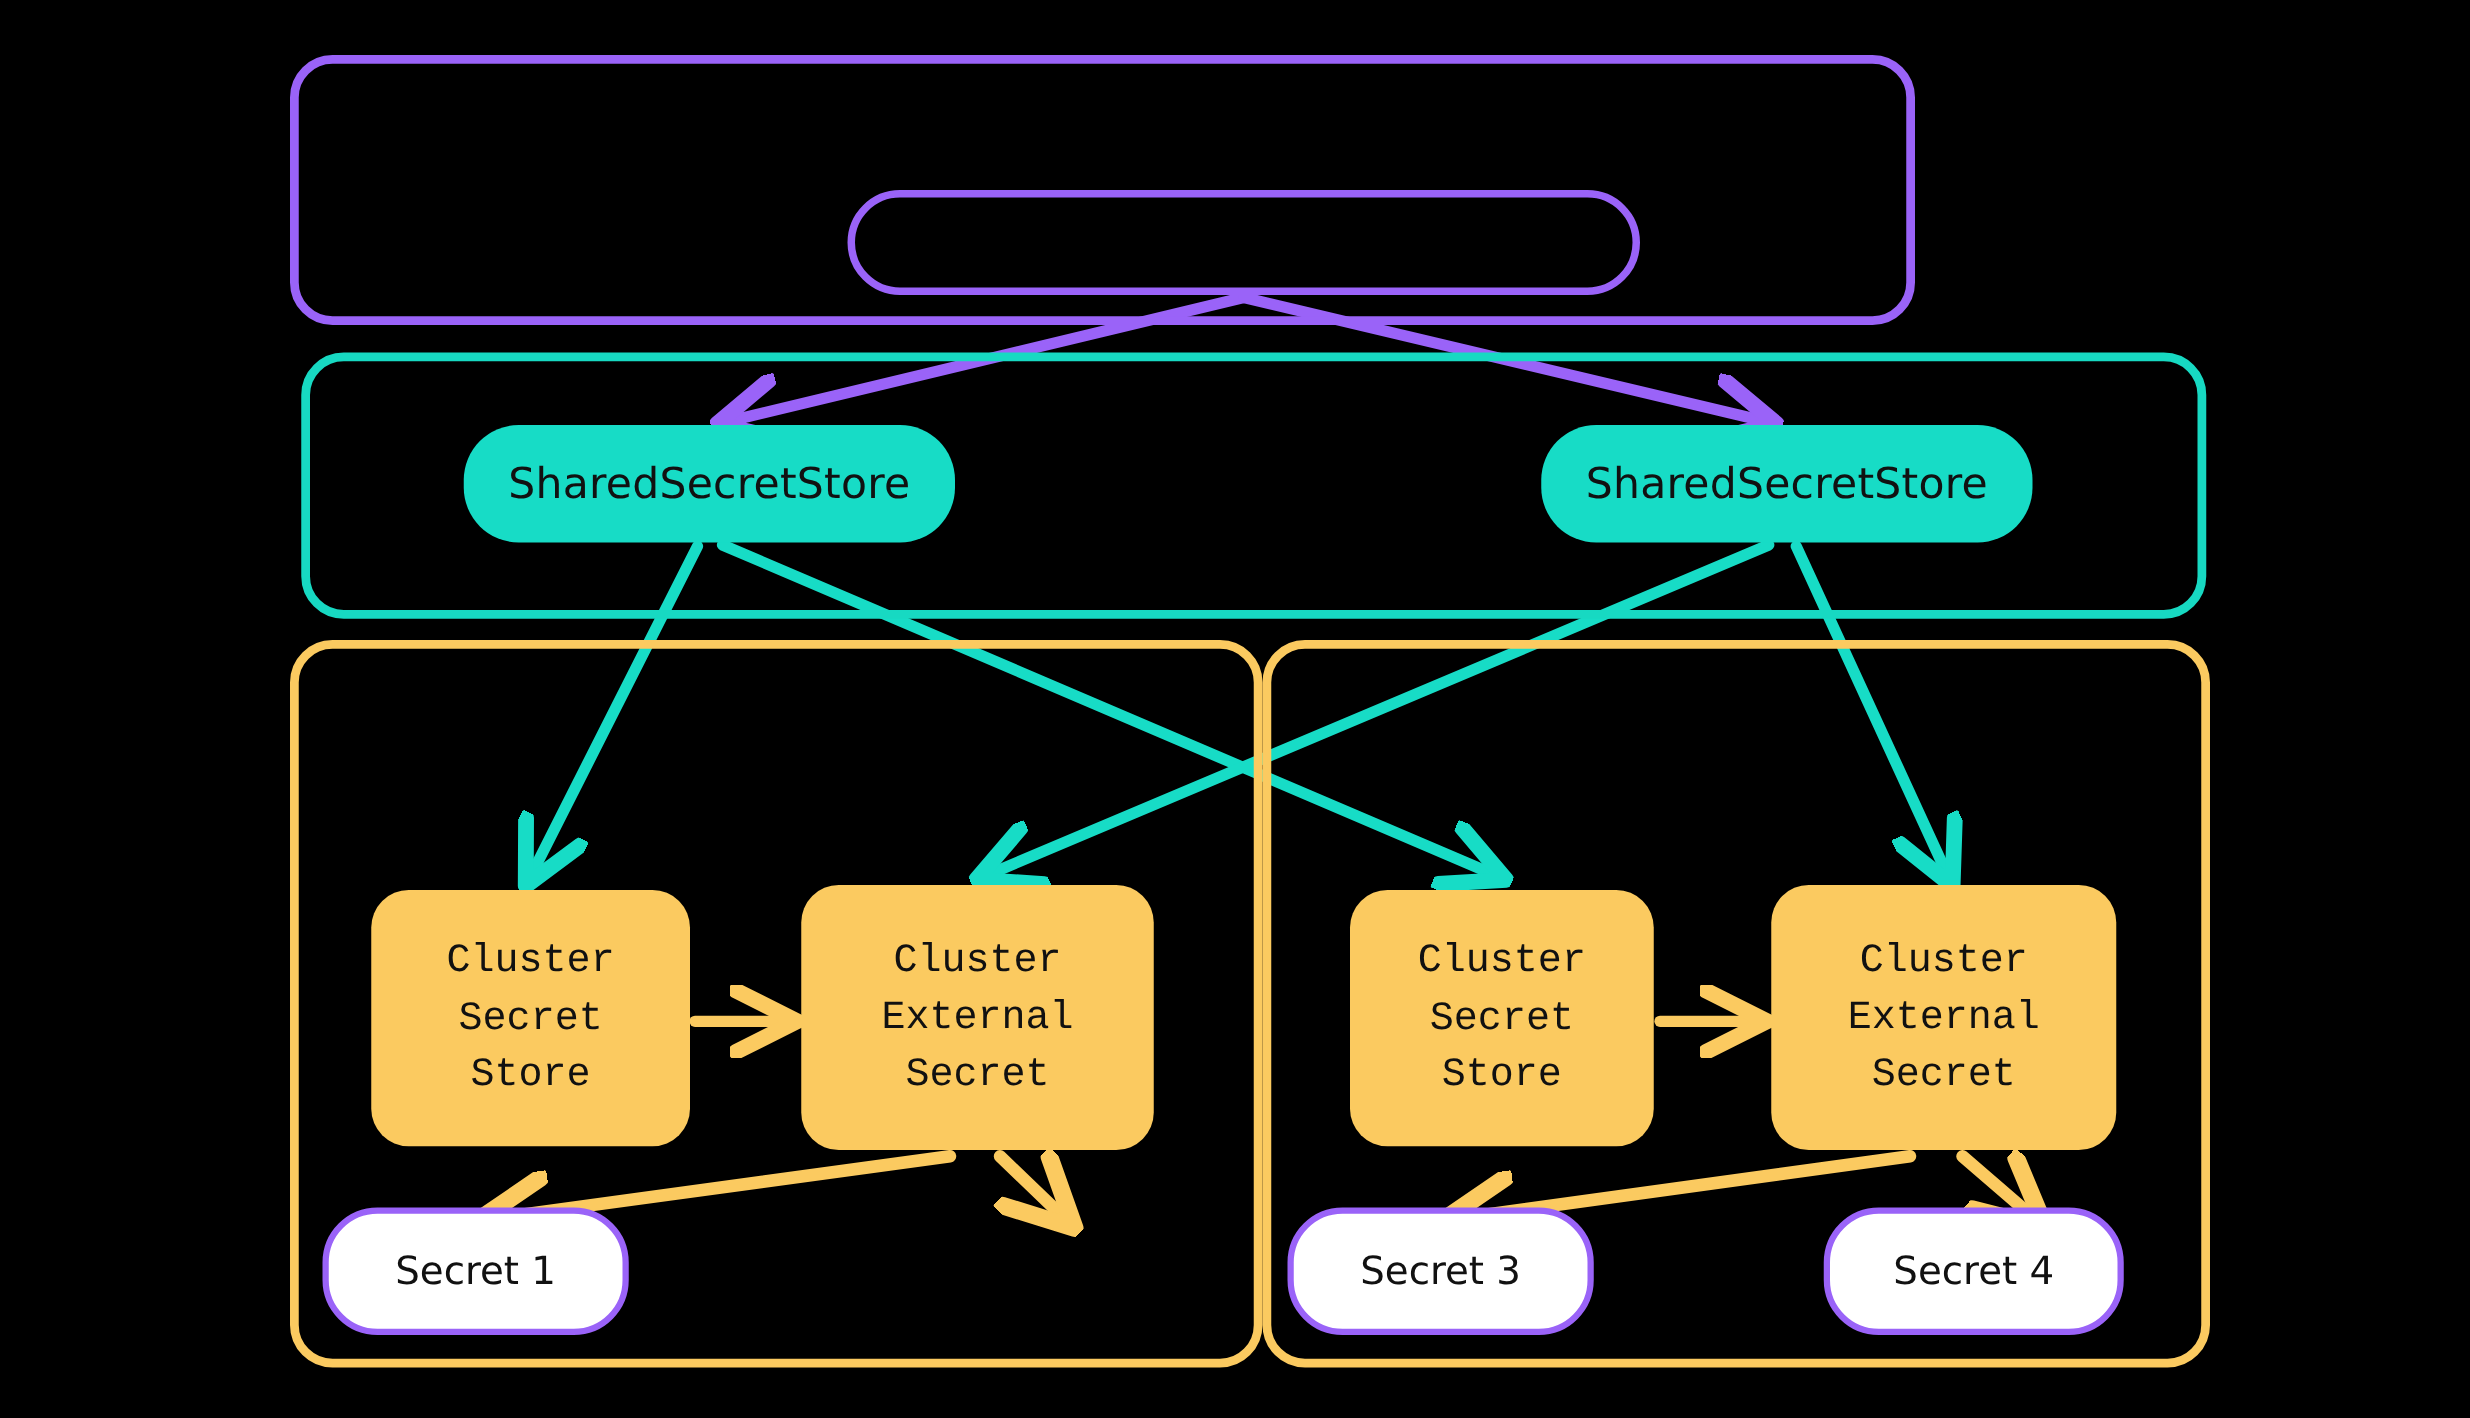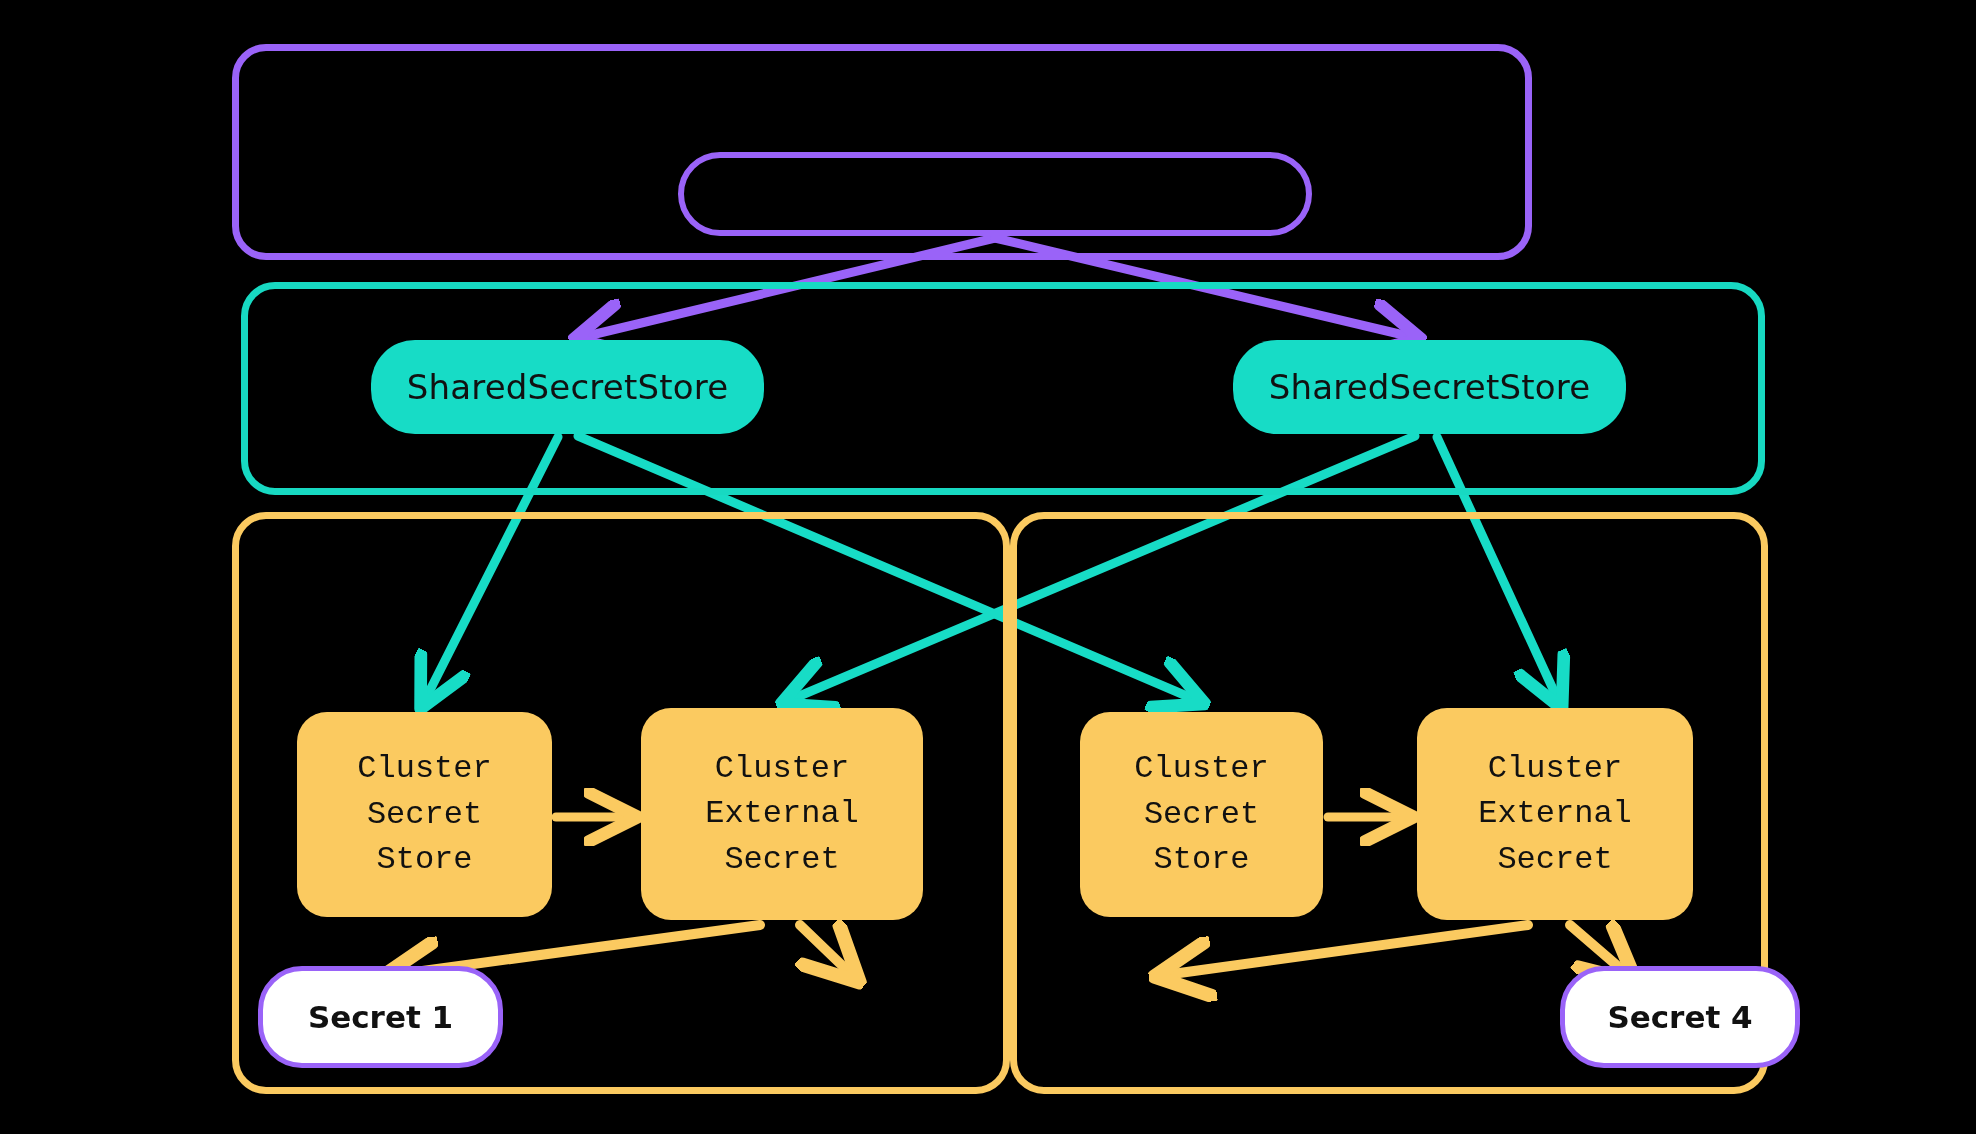--- a/index.html
+++ b/index.html
@@ -103,26 +103,25 @@
   .ces-left  { left: 641px;  top: 708px; width: 282px; height: 212px; }
   .css-right { left: 1080px; top: 712px; width: 243px; height: 205px; }
   .ces-right { left: 1417px; top: 708px; width: 276px; height: 212px; }
 
   .node-secret {
     background: #FFFFFF;
     border: 5px solid #9A63F8;
     border-radius: 44px;
     height: 102px;
     font-size: 31px;
-    font-weight: bold;
   }
   .sec1 { left: 258px;  top: 966px; width: 245px; }
   .sec2 { left: 730px;  top: 966px; width: 248px; }
   .sec3 { left: 1030px; top: 966px; width: 245px; }
-  .sec4 { left: 1560px; top: 966px; width: 240px; }
+  .sec4 { left: 1459px; top: 966px; width: 240px; }
 
   .line { display: block; }
 </style>
 </head>
 <body>
 
 <div id="stage">
 
   <svg id="edges" viewBox="0 0 1976 1134">
     <defs>
@@ -191,15 +190,16 @@
     <span>Store</span>
   </div>
 
   <div class="node node-card ces-right">
     <span>Cluster</span>
     <span>External</span>
     <span>Secret</span>
   </div>
 
   <div class="node node-secret sec1">Secret 1</div>
+  <div class="node node-secret sec3">Secret 3</div>
   <div class="node node-secret sec4">Secret 4</div>
 
 </div>
 
 </body></html>

